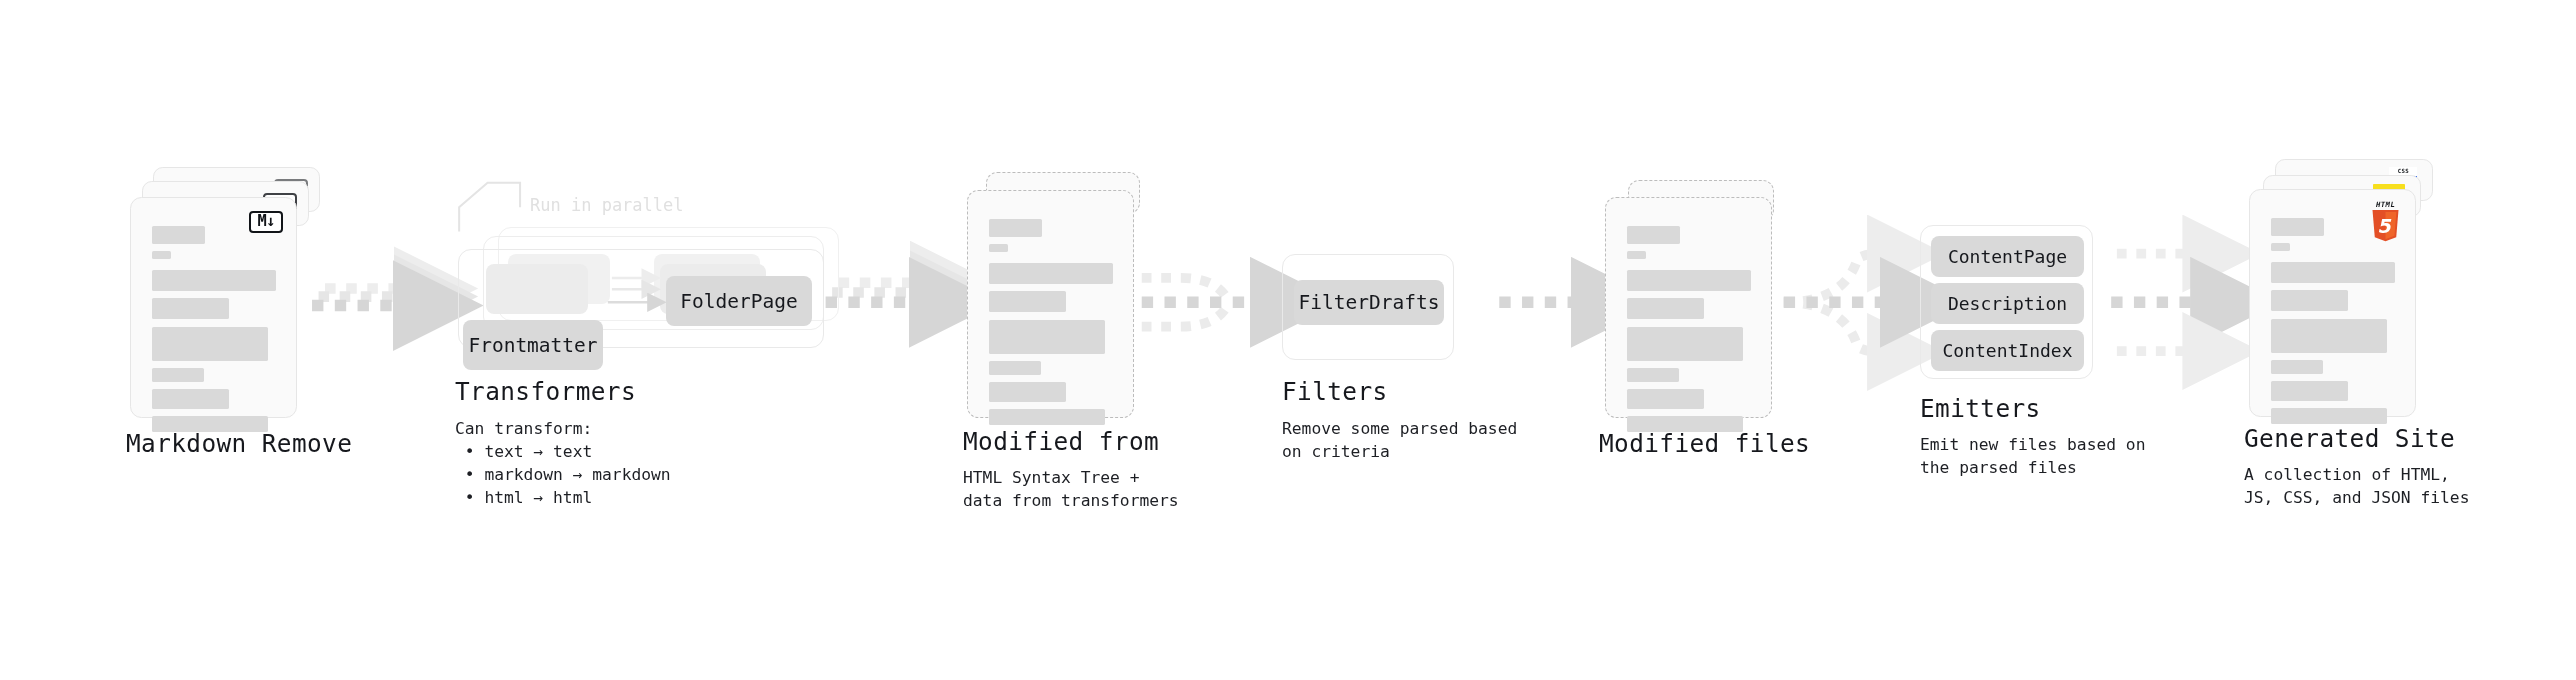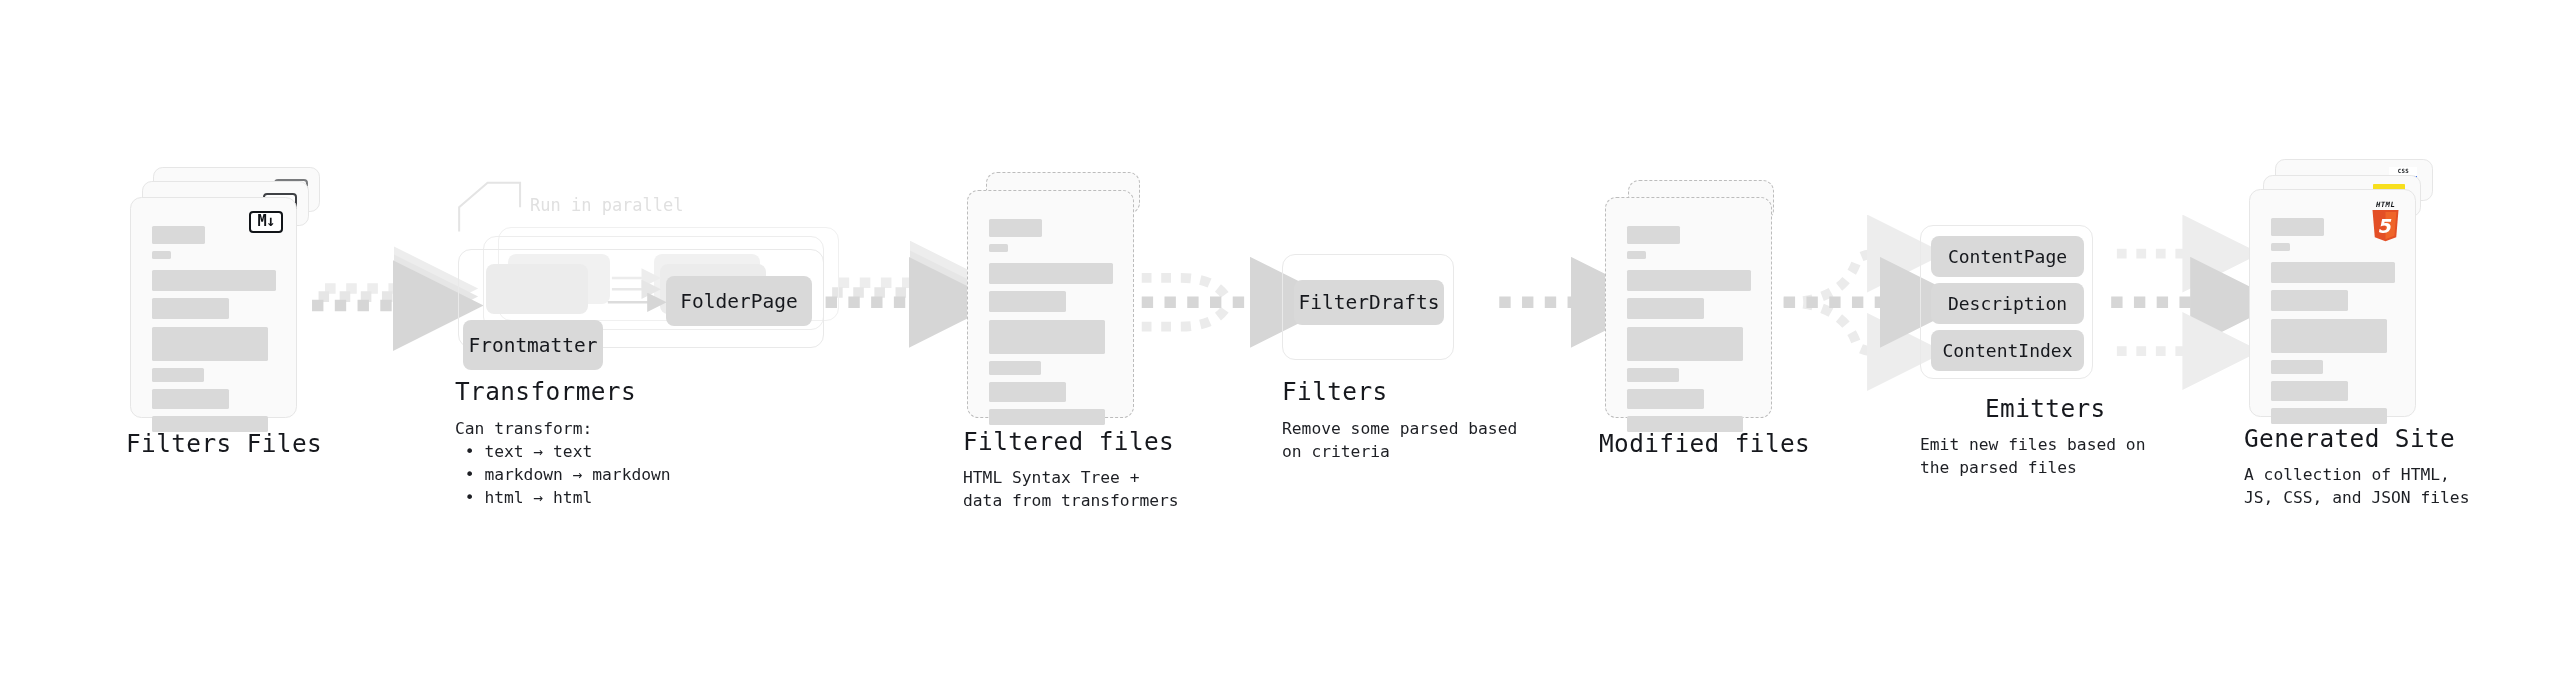--- a/index.html
+++ b/index.html
@@ -172,21 +172,21 @@
         <div class="ln" style="width:18.7px;height:7.3px;margin-bottom:11.4px;"></div>
         <div class="ln" style="width:124px;height:21px;"></div>
         <div class="ln" style="width:77px;height:21px;"></div>
         <div class="ln" style="width:116px;height:34px;"></div>
         <div class="ln" style="width:52px;height:14px;"></div>
         <div class="ln" style="width:77px;height:19.5px;"></div>
         <div class="ln" style="width:116px;height:16.3px;"></div>
       </div>
     </div>
 
-    <div class="abs cap-title" style="left:126px;top:429px;">Filters Files</div>
+    <div class="abs cap-title" style="left:126px;top:429px;">Markdown Remove</div>
   </div>
 
   <div class="abs" style="left:0;top:0;">
 
     <div class="abs" style="left:530px;top:195px;font-size:17px;color:#e0e0e0;white-space:nowrap;">Run in parallel</div>
 
     <div class="gbox" style="left:498px;top:227px;width:341px;height:94px;border-color:#f0f0f0;"></div>
     <div class="gbox" style="left:483px;top:236px;width:341px;height:94px;border-color:#ededed;"></div>
     <div class="gbox" style="left:458px;top:249px;width:366px;height:99px;border-color:#e9e9e9;"></div>
 
@@ -221,21 +221,21 @@
         <div class="ln" style="width:18.7px;height:7.3px;margin-bottom:11.4px;"></div>
         <div class="ln" style="width:124px;height:21px;"></div>
         <div class="ln" style="width:77px;height:21px;"></div>
         <div class="ln" style="width:116px;height:34px;"></div>
         <div class="ln" style="width:52px;height:14px;"></div>
         <div class="ln" style="width:77px;height:19.5px;"></div>
         <div class="ln" style="width:116px;height:16.3px;"></div>
       </div>
     </div>
 
-    <div class="abs cap-title" style="left:963px;top:427px;">Filtered files</div>
+    <div class="abs cap-title" style="left:963px;top:427px;">Modified from</div>
     <div class="abs cap-desc" style="left:963px;top:466px;">HTML Syntax Tree +
 data from transformers</div>
   </div>
 
   <div class="abs" style="left:0;top:0;">
     <div class="gbox" style="left:1282px;top:254px;width:172px;height:106px;"></div>
     <div class="chip" style="left:1294px;top:280px;width:150px;height:45px;">FilterDrafts</div>
 
     <div class="abs cap-title" style="left:1282px;top:377px;">Filters</div>
     <div class="abs cap-desc" style="left:1282px;top:417px;">Remove some parsed based
@@ -261,21 +261,21 @@
     <div class="abs cap-title" style="left:1599px;top:429px;">Modified files</div>
   </div>
 
   <div class="abs" style="left:0;top:0;">
     <div class="gbox" style="left:1920px;top:225px;width:173px;height:154px;"></div>
 
     <div class="chip" style="left:1931px;top:236px;width:153px;height:41px;font-size:18px;">ContentPage</div>
     <div class="chip" style="left:1931px;top:283px;width:153px;height:41px;font-size:18px;">Description</div>
     <div class="chip" style="left:1931px;top:330px;width:153px;height:41px;font-size:18px;">ContentIndex</div>
 
-    <div class="abs cap-title" style="left:1985px;top:394px;text-align:center;">Emitters</div>
+    <div class="abs cap-title" style="left:1920px;top:394px;text-align:center;">Emitters</div>
     <div class="abs cap-desc" style="left:1920px;top:433px;">Emit new files based on
 the parsed files</div>
   </div>
 
   <div class="abs" style="left:0;top:0;">
 
     <div class="filecard" style="left:2275px;top:159px;width:158px;height:42px;border-radius:9.8px;">
       <div class="cssbadge" style="right:14.6px;top:6.5px;">
         <div class="cssbox">CSS</div>
         <div class="cssbar"></div>

